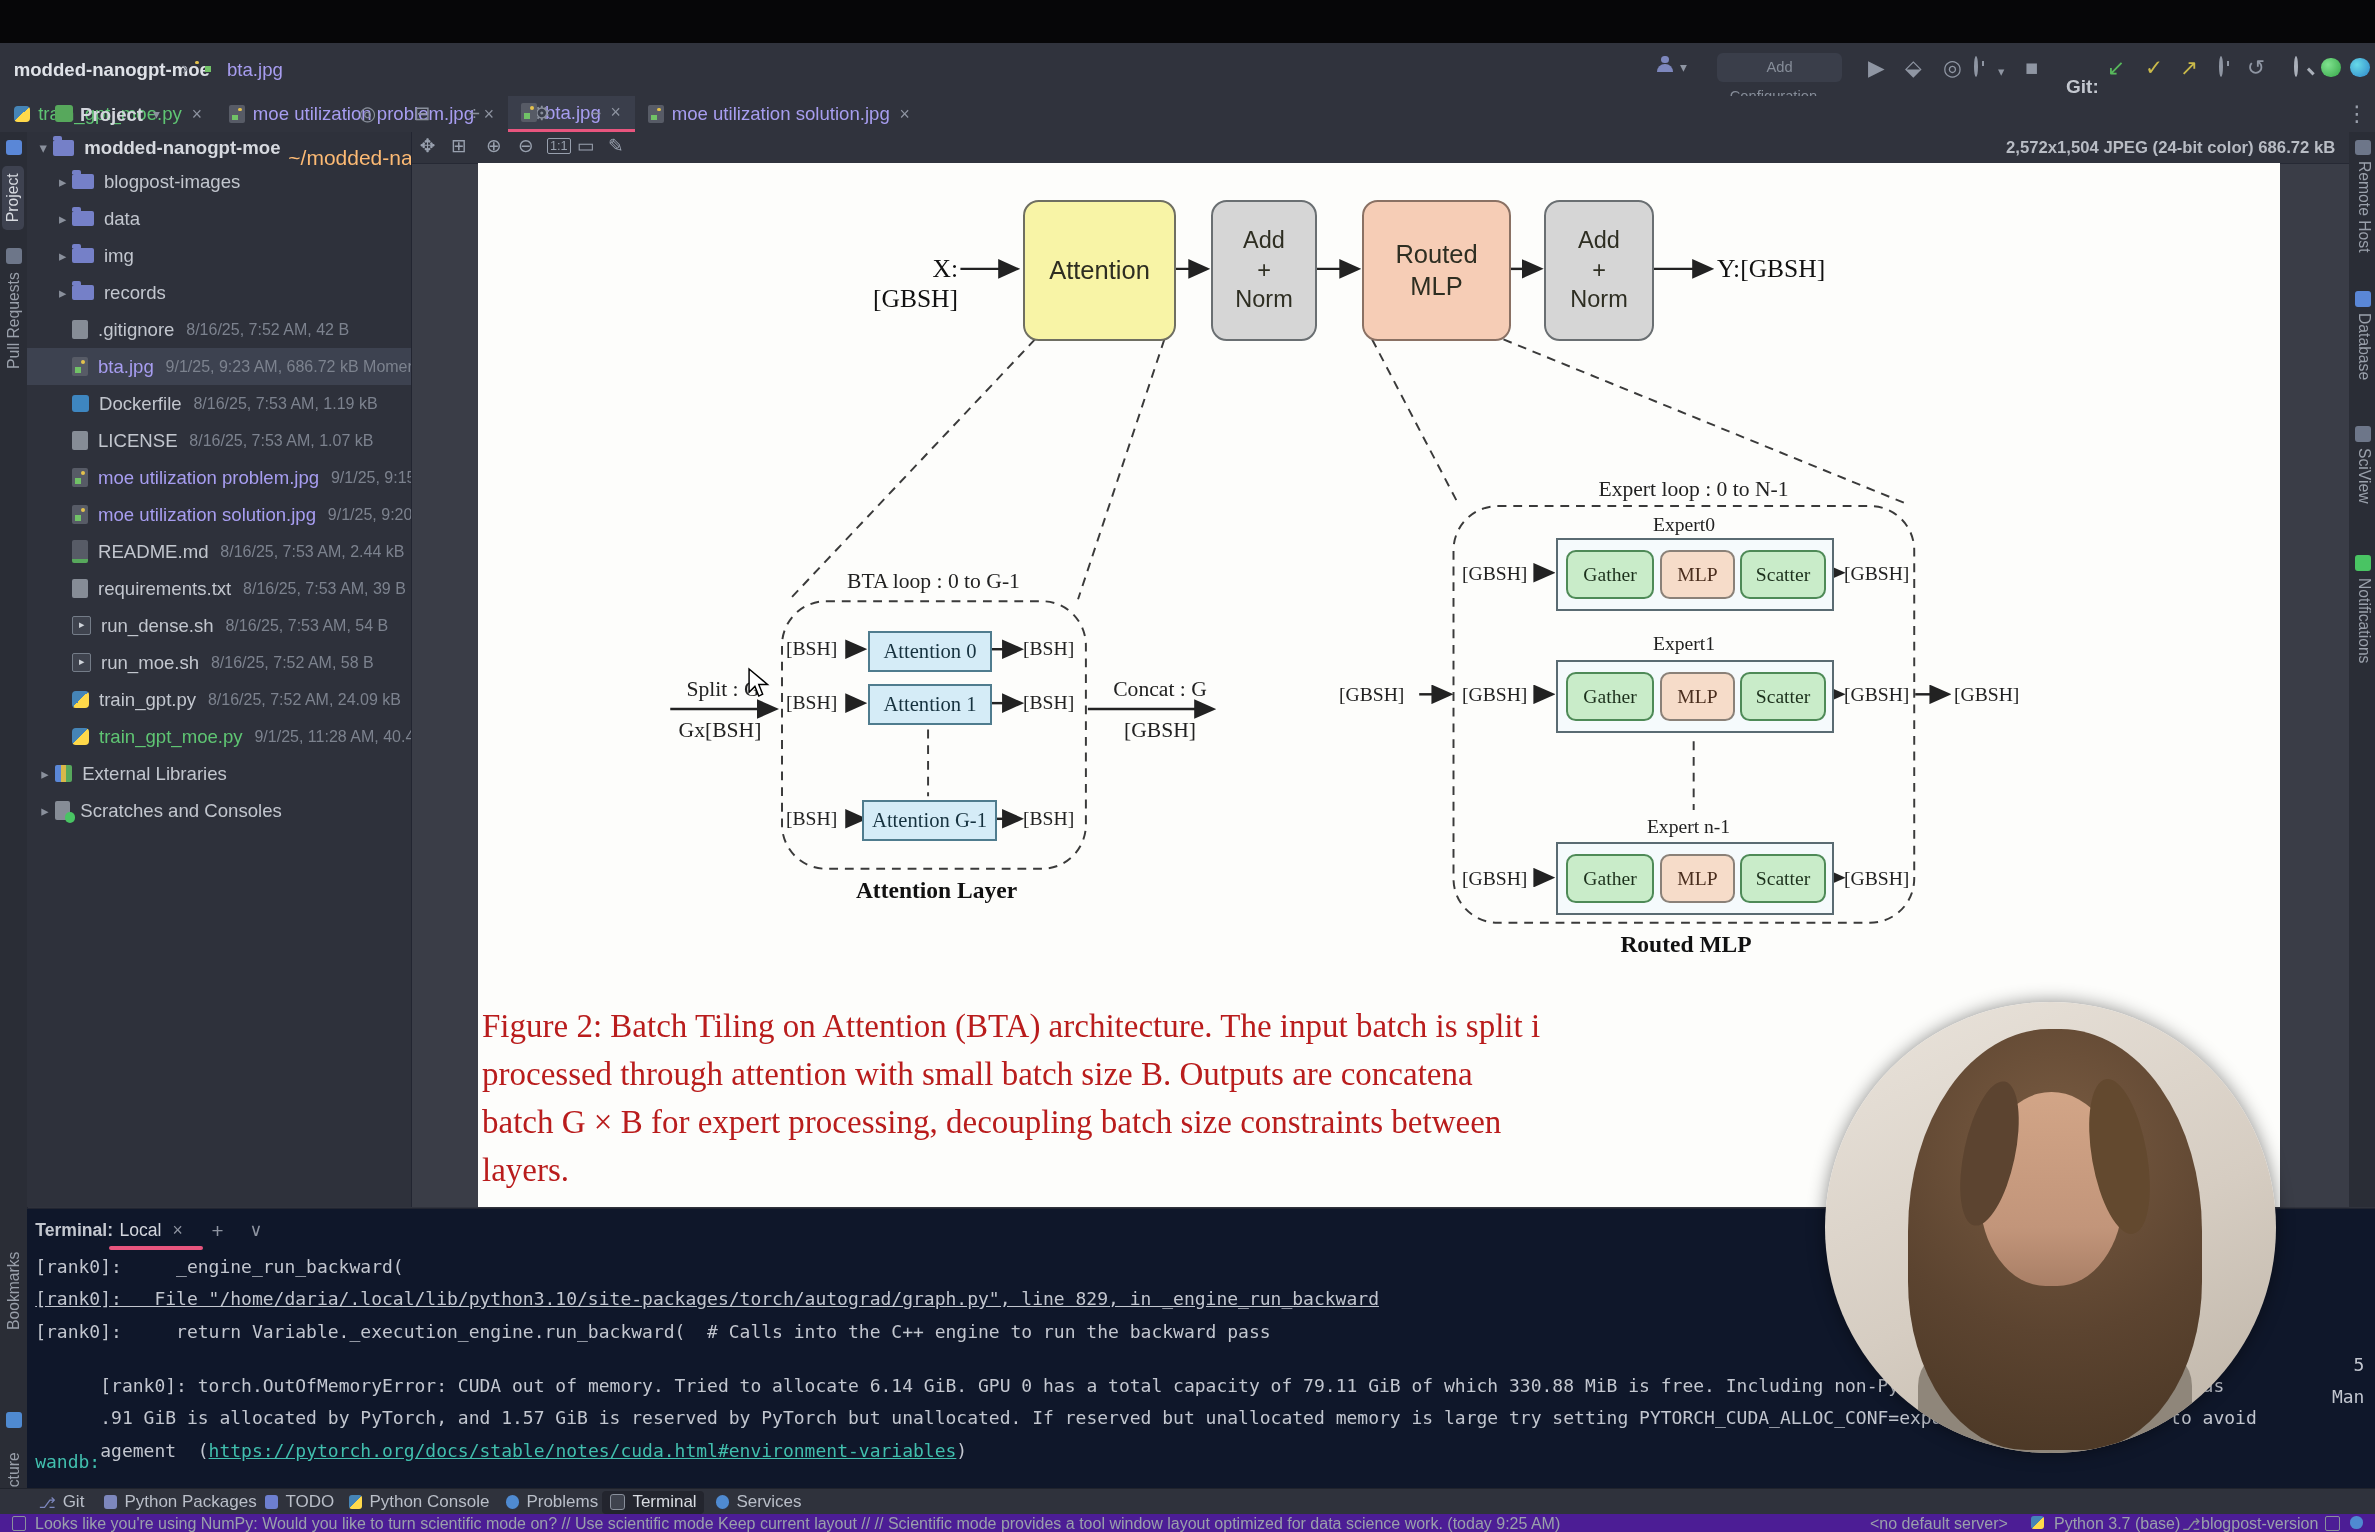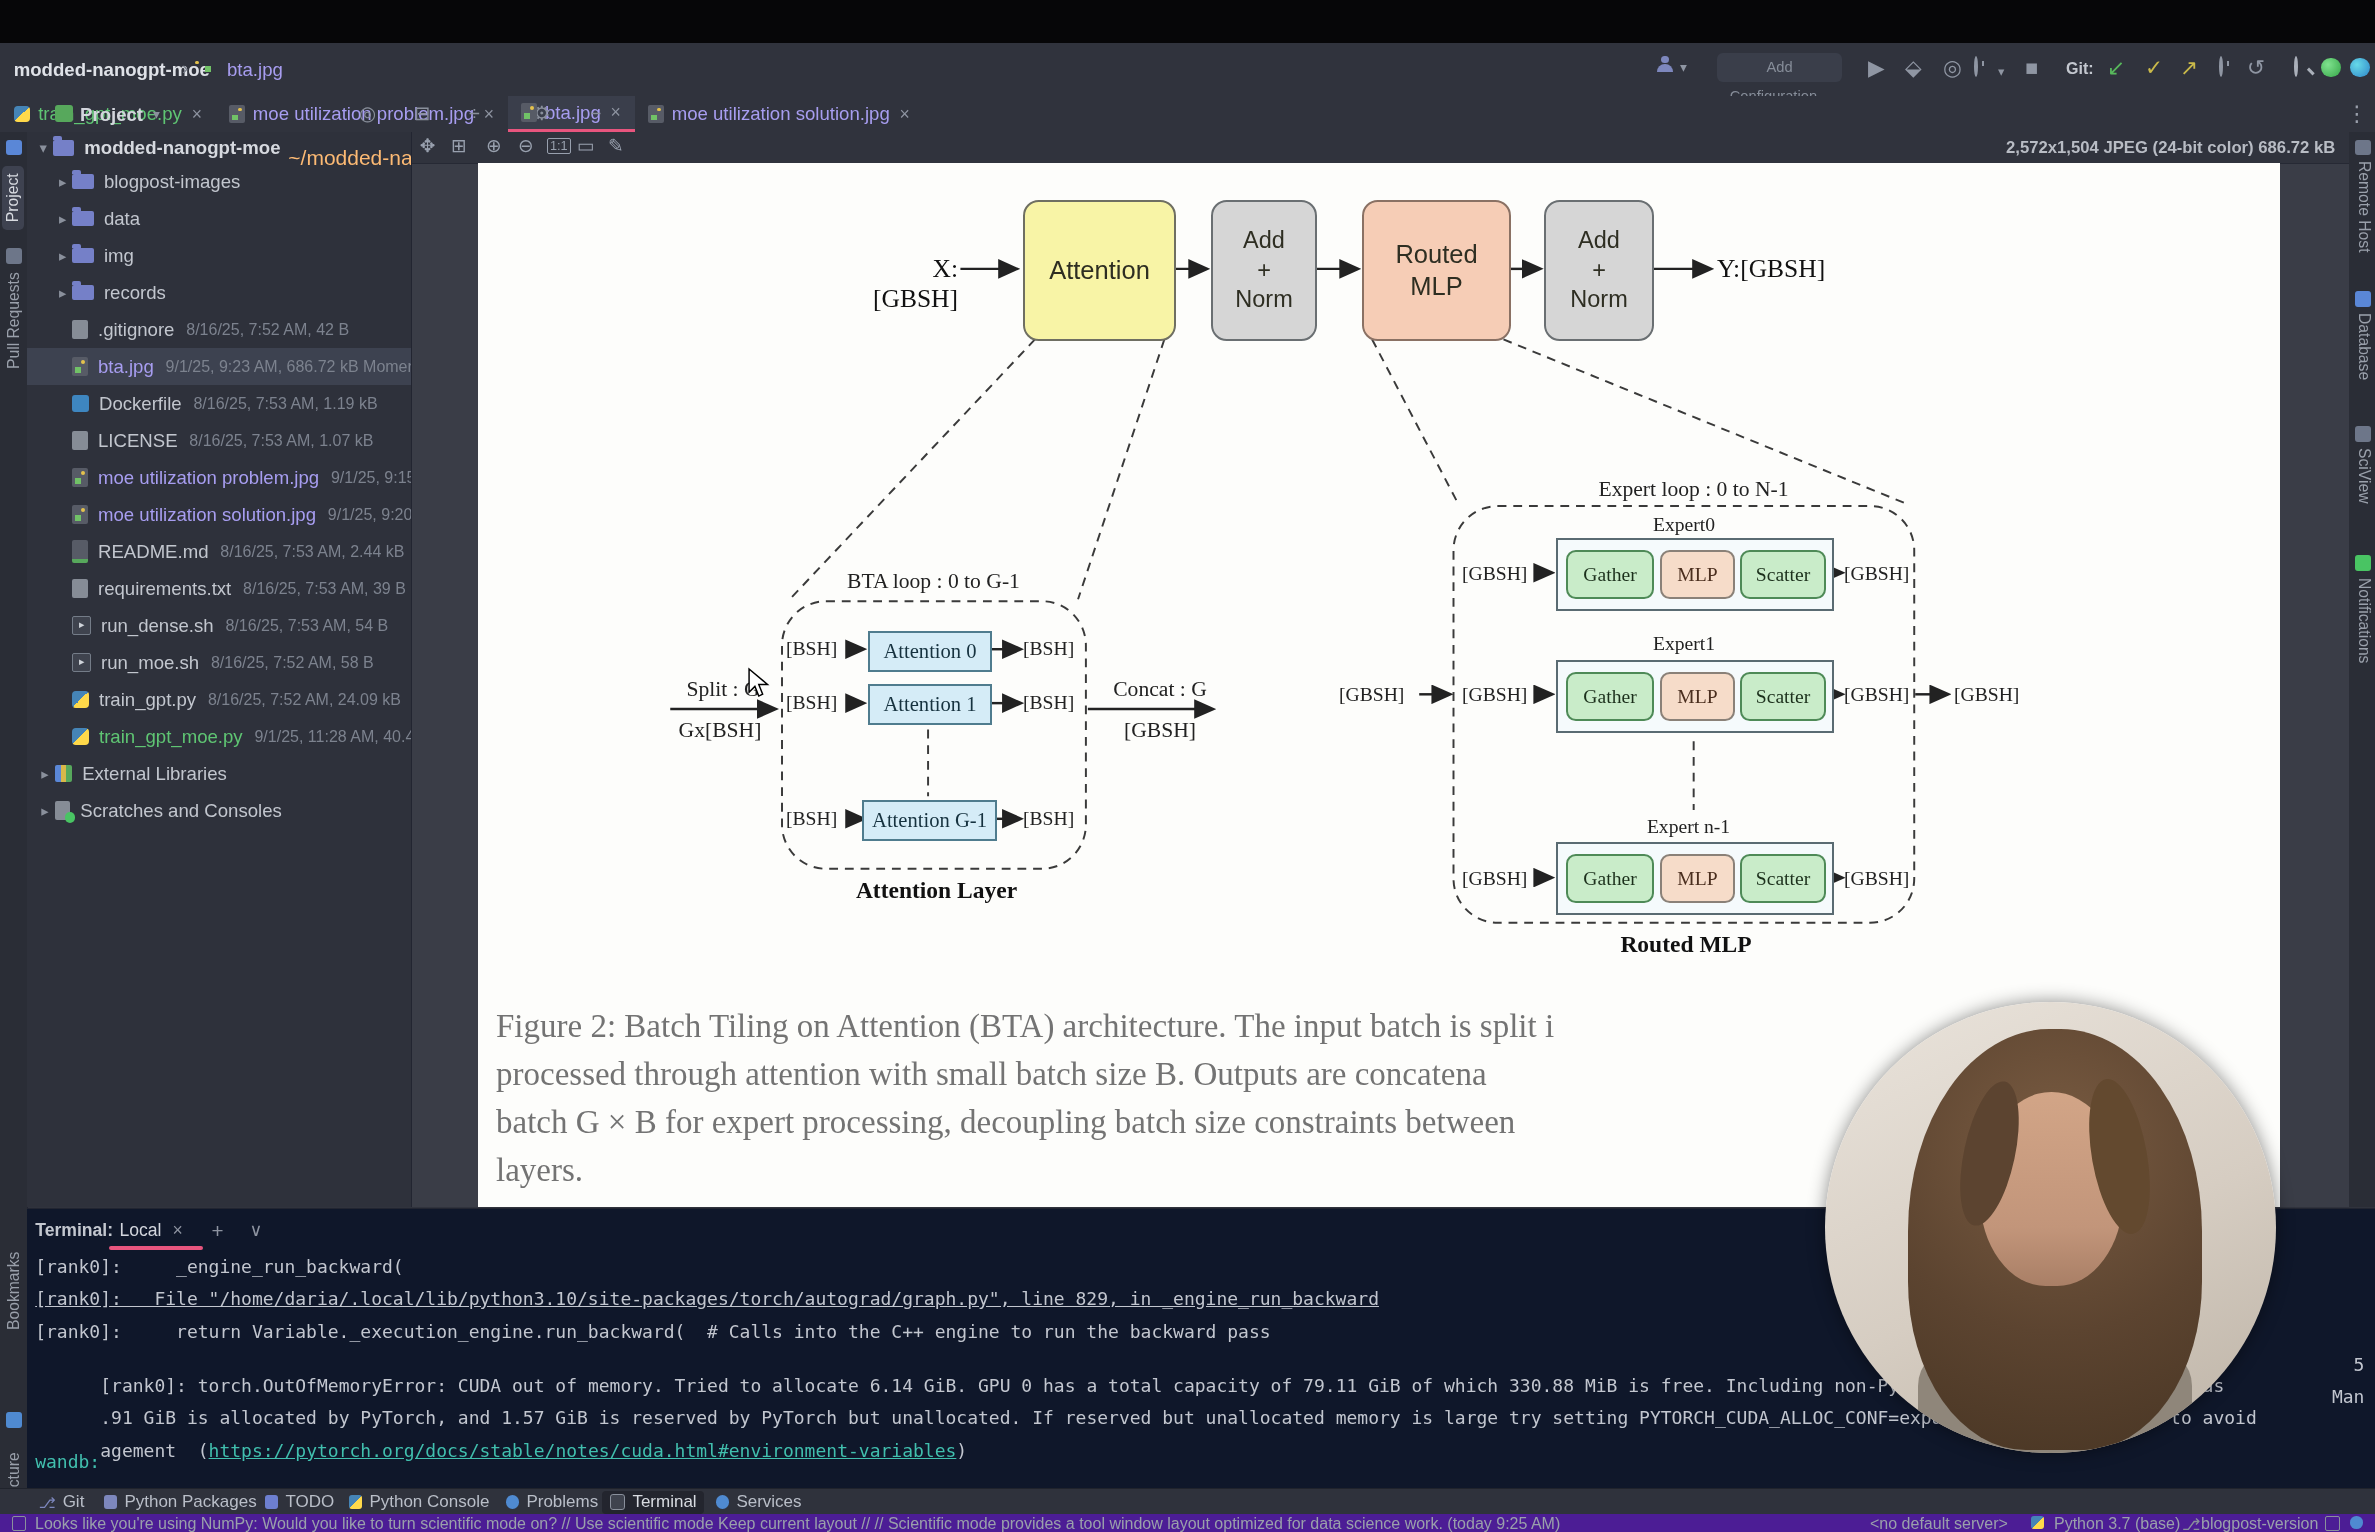--- a/index.html
+++ b/index.html
@@ -8,21 +8,21 @@
   .abs{position:absolute;}
   
   .titlebar{left:0;top:0;width:2376px;height:43px;background:#060608;}
   .header{left:0;top:43px;width:2376px;height:53px;background:#30333d;border-bottom:1px solid #262934;}
   .crumb-proj{left:13.7px;top:15.7px;font-size:18.6px;font-weight:bold;color:#dfe2e8;}
   .crumb-sep{left:182px;top:13.7px;color:#7b808c;font-size:18.6px;}
   .crumb-file{left:227px;top:15.7px;font-size:18.6px;color:#a79df0;}
   .pill{left:1717px;top:9.8px;width:125px;height:29px;background:#3a3e4a;border-radius:5.9px;
         color:#868d99;font-size:14.7px;line-height:29px;text-align:center;}
   .hic{top:11.8px;font-size:21.6px;color:#8f96a3;line-height:25.5px;}
-  .gitlabel{left:2066px;top:17px;font-size:16px;font-weight:bold;color:#c3c7cf;}
+  .gitlabel{left:2066px;top:33px;font-size:19px;font-weight:bold;color:#c3c7cf;}
   .dot{top:14.7px;width:19.6px;height:19.6px;border-radius:50%;}
   
   .tabrow{left:0;top:96px;width:2376px;height:36px;background:#30333d;border-bottom:1px solid #262934;}
   .projsq{left:55px;top:8.8px;width:17.6px;height:17.6px;background:#57a85c;border-radius:2.9px;}
   .projlbl{left:80px;top:7.8px;font-size:18.6px;color:#d3d6dd;font-weight:bold;}
   .tic{top:5.9px;font-size:19.6px;color:#8a909c;}
   .tabs{left:635px;top:0;height:36px;display:flex;}
   .tab{display:flex;align-items:center;gap:7.8px;padding:0 13.7px;font-size:18.6px;height:36px;box-sizing:border-box;}
   .tab.sel{background:#3a3e4b;border-bottom:3.9px solid #e8557e;}
   .tab .x{color:#8d93a0;font-size:17.6px;margin-left:2px;}
@@ -79,21 +79,21 @@
   .dlabel{position:absolute;font-size:21.6px;text-align:center;color:#222;}
   .srow{position:absolute;background:#d5ecf7;border:2px solid #4f7c8e;display:flex;align-items:center;justify-content:center;
         font-size:20.6px;color:#16323f;}
   .bsh{position:absolute;font-size:19.6px;color:#222;}
   .foot{position:absolute;font-weight:bold;font-size:23.5px;text-align:center;color:#111;}
   .exbox{position:absolute;background:#f5fafc;border:2px solid #5a6b72;}
   .exlab{position:absolute;font-size:19.6px;text-align:center;color:#222;}
   .stage{position:absolute;border-radius:9.8px;display:flex;align-items:center;justify-content:center;font-size:19.6px;color:#1c301c;}
   .st-g{background:#c9ecc9;border:2px solid #4e8a57;}
   .st-m{background:#f6dcc9;border:2px solid #8a8178;color:#4a2e1e;}
-  .cap{position:absolute;left:18px;font-size:33px;color:#737373;white-space:nowrap;}
+  .cap{position:absolute;left:4px;font-size:33px;color:#b91c1c;white-space:nowrap;}
   
   .term{left:27.4px;top:1208px;width:2348px;height:280px;background:#0f172a;border-top:1px solid #222531;}
   .thead{position:absolute;left:0;top:0;width:100%;height:43px;}
   .tlabel{position:absolute;left:7.8px;top:10.8px;font-size:17.6px;font-weight:bold;color:#c3c7cf;}
   .ttab{position:absolute;left:92px;top:10.8px;font-size:17.6px;color:#d3d6dd;}
   .ttab-ul{position:absolute;left:82px;top:37px;width:94px;height:3.9px;background:#e8557e;border-radius:2px;}
   .tx{position:absolute;font-size:17.6px;color:#8d93a0;}
   .tline{position:absolute;left:7.8px;width:2339px;font-family:"DejaVu Sans Mono",monospace;font-size:18px;
          color:#c2c6cf;white-space:pre;}
   .tail{position:absolute;right:9.8px;top:0;}

